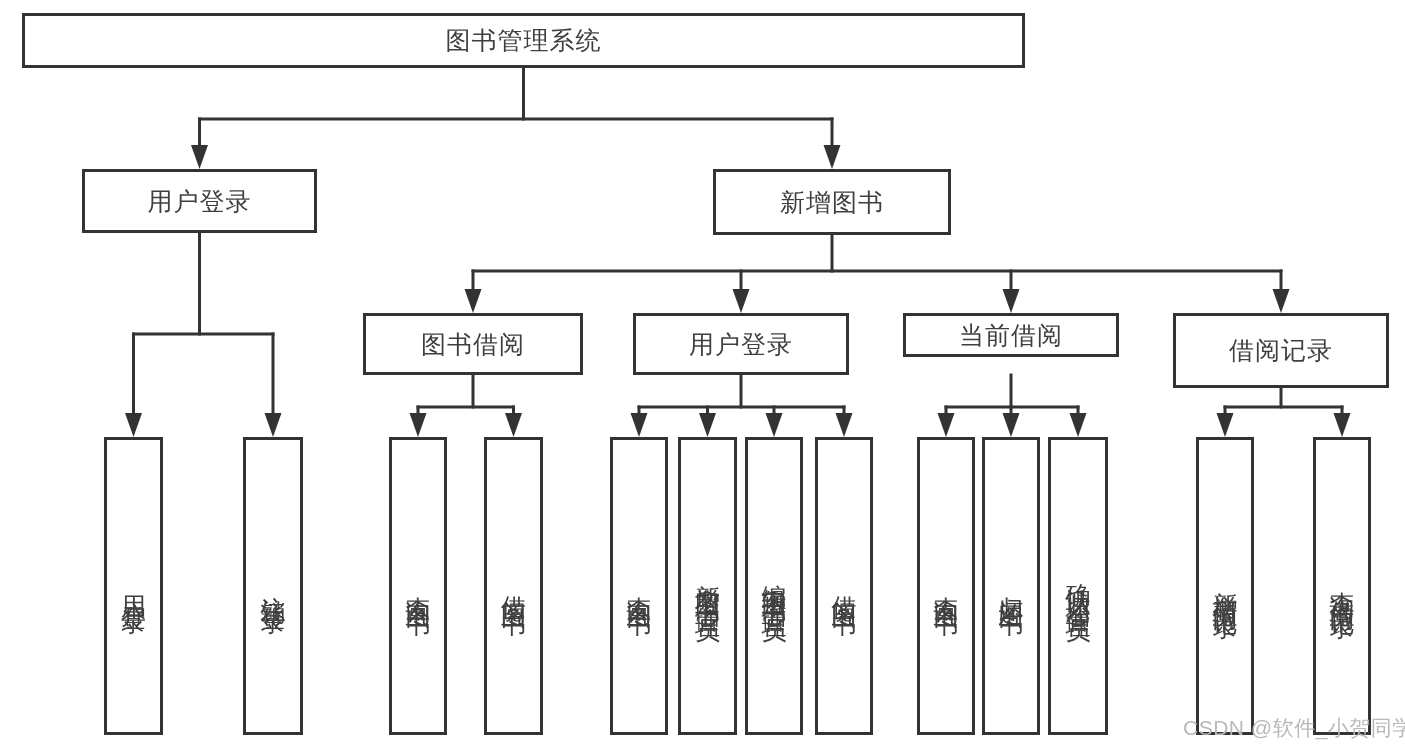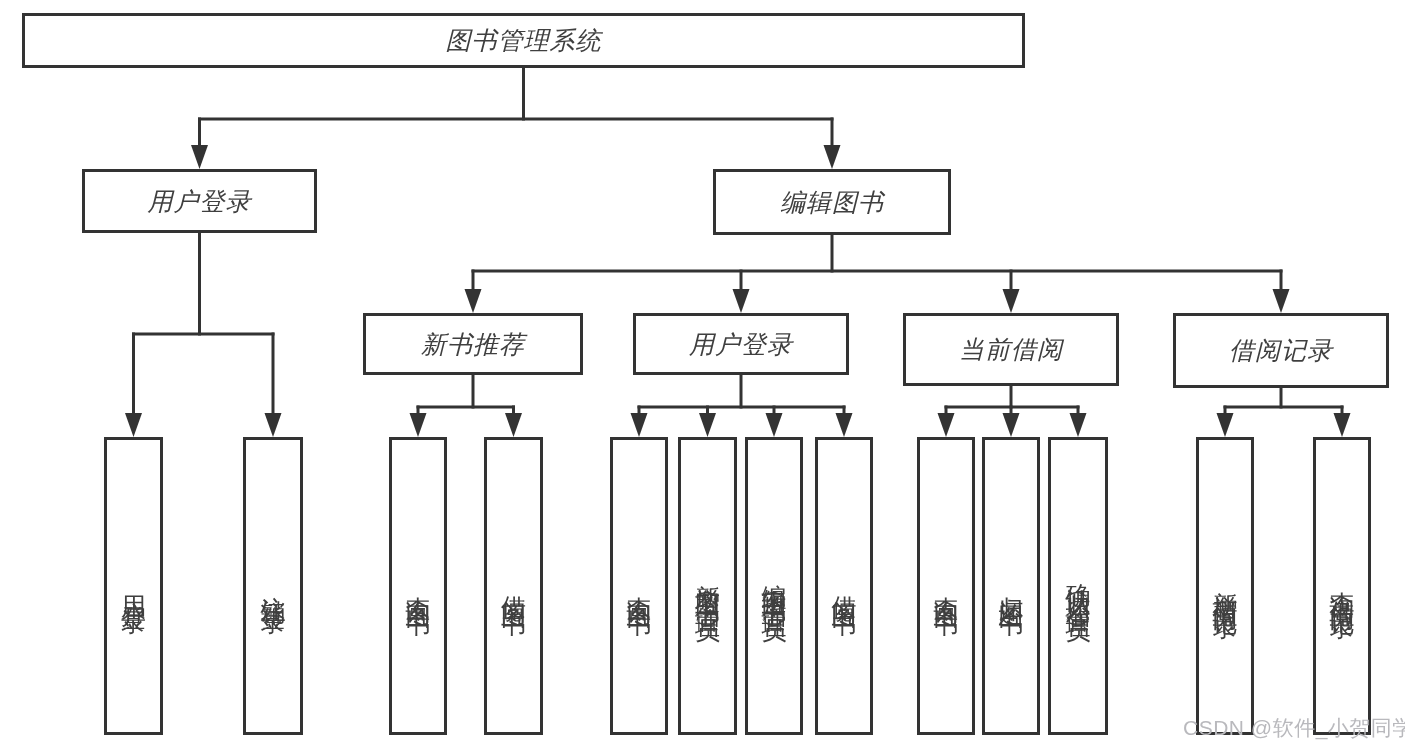--- a/index.html
+++ b/index.html
@@ -22,21 +22,21 @@
   .node{
     position:absolute;
     box-sizing:border-box;
     border:3px solid var(--line);
     background:var(--background);
     display:flex;align-items:center;justify-content:center;
     color:var(--text);
     z-index:2;
     text-align:center;
   }
-  .h{font-size:25px;letter-spacing:1px;white-space:nowrap;font-style:italic;}
+  .h{font-size:25px;letter-spacing:1px;white-space:nowrap;}
   .v{
     writing-mode:vertical-rl;
     text-orientation:mixed;
     font-size:25px;
     letter-spacing:5px;
     line-height:1;
   }
   .watermark{
     position:absolute;
     left:1183px;top:714px;
@@ -110,25 +110,25 @@
     <path d="M1225 407 H1342"></path>
     <path d="M1225 407 V418"></path>
     <path d="M1342 407 V418"></path>
     <polygon points="1225,437 1216.5,413 1233.5,413"></polygon>
     <polygon points="1342,437 1333.5,413 1350.5,413"></polygon>
   </svg>
 
   <div class="node h" style="left:22px;top:13px;width:1003px;height:55px;">图书管理系统</div>
 
   <div class="node h" style="left:82px;top:169px;width:235px;height:64px;">用户登录</div>
-  <div class="node h" style="left:713px;top:169px;width:238px;height:66px;">编辑图书</div>
+  <div class="node h" style="left:713px;top:169px;width:238px;height:66px;">新增图书</div>
 
-  <div class="node h" style="left:363px;top:313px;width:220px;height:62px;">新书推荐</div>
+  <div class="node h" style="left:363px;top:313px;width:220px;height:62px;">图书借阅</div>
   <div class="node h" style="left:633px;top:313px;width:216px;height:62px;">用户登录</div>
-  <div class="node h" style="left:903px;top:313px;width:216px;height:73px;">当前借阅</div>
+  <div class="node h" style="left:903px;top:313px;width:216px;height:44px;">当前借阅</div>
   <div class="node h" style="left:1173px;top:313px;width:216px;height:75px;">借阅记录</div>
 
   <div class="node v" style="left:104px;top:437px;width:59px;height:298px;">用户登录</div>
   <div class="node v" style="left:243px;top:437px;width:60px;height:298px;">注销登录</div>
 
   <div class="node v" style="left:389px;top:437px;width:58px;height:298px;">查询图书</div>
   <div class="node v" style="left:484px;top:437px;width:59px;height:298px;">借阅图书</div>
 
   <div class="node v" style="left:610px;top:437px;width:58px;height:298px;">查询图书</div>
   <div class="node v" style="left:678px;top:437px;width:59px;height:298px;">新增图书（管理员）</div>

